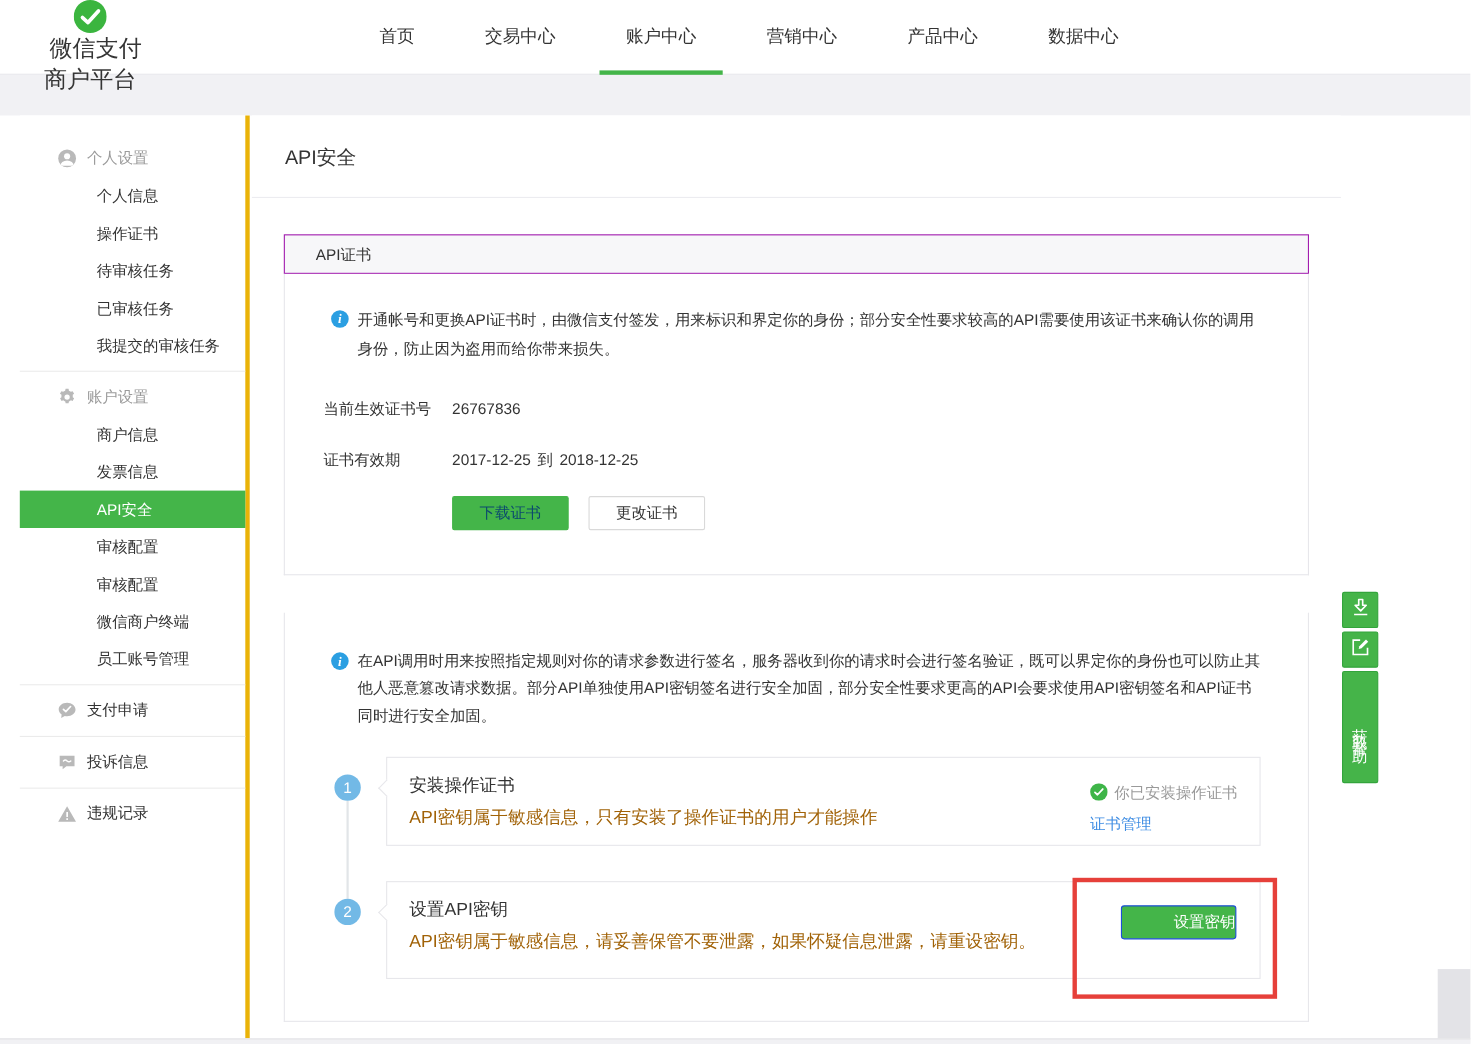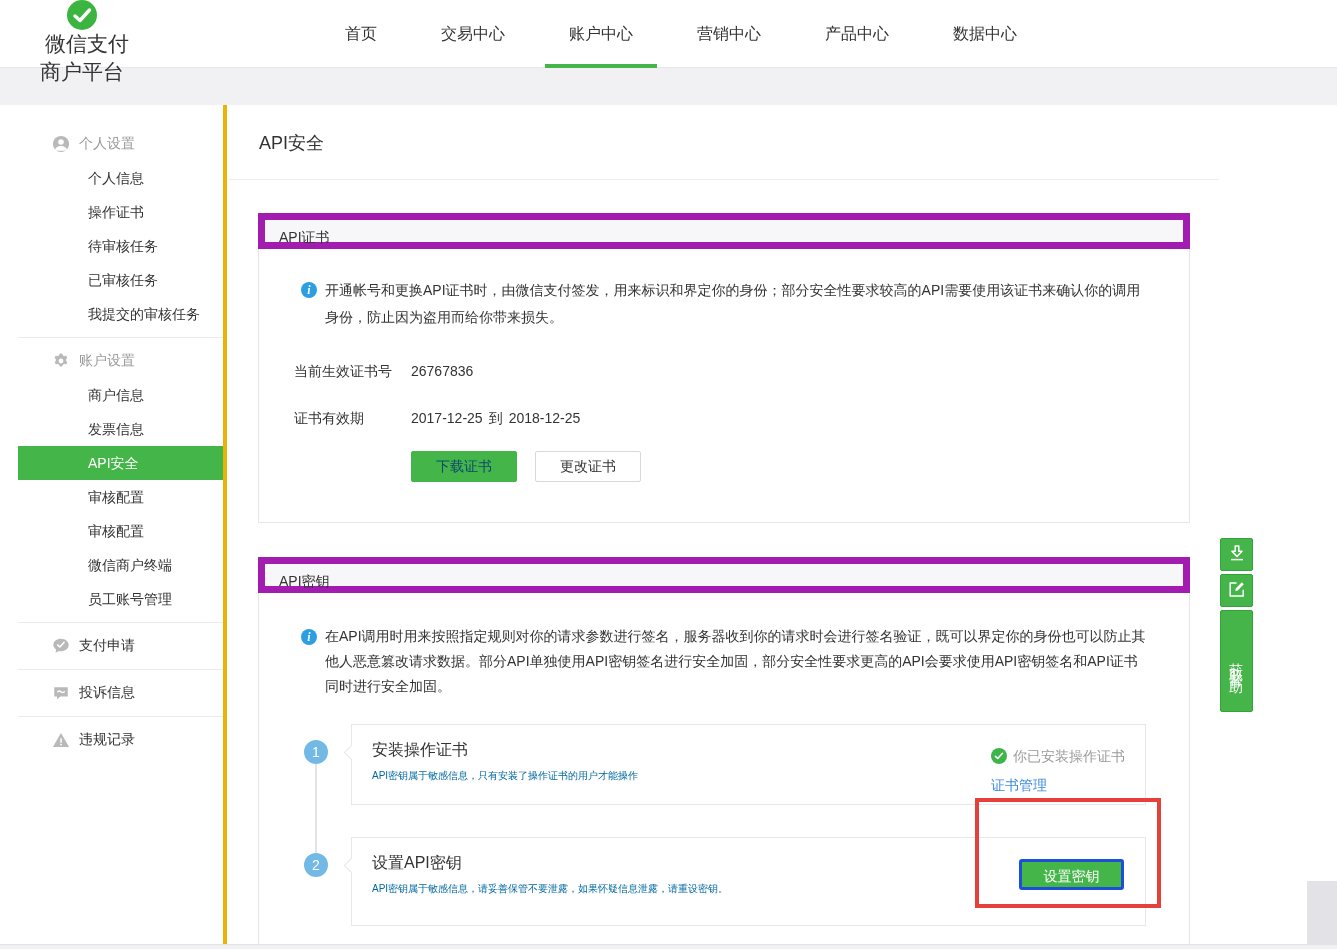--- a/index.html
+++ b/index.html
@@ -30,21 +30,21 @@
   .side-item { height:34px; line-height:34px; padding-left:70px; color:#333; cursor:pointer; }
   .side-item.active { background:#44b549; color:#fff; }
   .side-sep { border-top:1px solid #ebebeb; margin:6px 0; }
 
   
   .content { position:absolute; left:229px; top:105px; width:990px; height:839px; background:#fff; }
   .content-header { height:75px; border-bottom:1px solid #ececf0; }
   .page-title { font-size:18px; color:#333; padding:26px 0 0 30px; }
   .card { margin:33px 29px 0 29px; }
   .card + .card { margin-top:34px; }
-  .card-header { height:36px; line-height:35px; background:#f7f7f9; border:7px solid #a21caf; padding-left:14px; font-size:14px; color:#333; }
+  .card-header { height:36px; line-height:35px; background:#f7f7f9; border:1px solid #a21caf; padding-left:28px; font-size:14px; color:#333; }
   .card-body { border:1px solid #e7e7eb; border-top:none; background:#fff; position:relative; }
   .card-body.cert { padding:28px 0 40px 0; }
   .card-body.key { padding:31px 0 38px 0; }
 
   .info-row { display:flex; margin:0 40px 0 42px; }
   .info-icon { flex:0 0 16px; width:16px; height:16px; border-radius:50%; background:#2b9fe2; color:#fff; font-size:12px; font-style:italic; font-weight:bold; text-align:center; line-height:16px; margin-top:5px; font-family:"Liberation Serif","DejaVu Serif",serif; }
   .info-text { margin-left:8px; font-size:14px; color:#333; line-height:27px; max-width:860px; }
   .card-body.key .info-text { line-height:25px; max-width:880px; }
 
   .field-row { margin-left:35px; font-size:14px; color:#333; height:21px; line-height:21px; }
@@ -60,26 +60,26 @@
   
   .steps { position:relative; margin-top:25px; }
   .step { position:relative; }
   .step1 { height:81px; margin-bottom:32px; }
   .step2 { height:89px; }
   .step-num { position:absolute; left:45px; top:16px; width:24px; height:24px; border-radius:50%; background:#72b9e6; color:#fff; font-size:14px; text-align:center; line-height:24px; z-index:2; }
   .step-connector { position:absolute; left:56px; top:40px; width:2px; height:89px; background:#e2e5e8; z-index:1; }
   .step-box { position:absolute; left:92px; right:43px; top:0; bottom:0; border:1px solid #e7e7eb; background:#fff; }
   .step-box::before { content:""; position:absolute; left:-6px; top:22px; width:10px; height:10px; background:#fff; border-left:1px solid #e7e7eb; border-bottom:1px solid #e7e7eb; transform:rotate(45deg); }
   .step-title { font-size:16px; color:#333; margin:15px 0 0 20px; }
-  .step-desc { font-size:10px; color:#0369a1; margin:8px 0 0 20px; }
+  .step-desc { font-size:16px; color:#a16207; margin:8px 0 0 20px; }
   .step-right { position:absolute; right:20px; top:0; text-align:left; }
   .status-line { margin-top:22px; height:20px; display:flex; align-items:center; justify-content:flex-end; font-size:14px; color:#9a9a9a; }
   .status-line svg { margin-right:6px; }
   .link { display:inline-block; margin-top:10px; font-size:14px; color:#3d8ce3; cursor:pointer; }
-  .set-key-btn { position:absolute; right:21px; top:21px; width:105px; height:31px; line-height:29px; text-align:center; background:#44b549; border:3px solid #1d4ed8; color:#fff; font-size:14px; border-radius:3px; cursor:pointer; }
+  .set-key-btn { position:absolute; right:21px; top:21px; width:105px; height:31px; line-height:29px; text-align:right; background:#44b549; border:1px solid #1d4ed8; color:#fff; font-size:14px; border-radius:3px; cursor:pointer; }
 
   
   .annotation-rect { position:absolute; left:746px; top:693px; width:186px; height:110px; border:4px solid #e6403a; z-index:9; pointer-events:none; }
 
   
   .float-toolbar { position:absolute; left:1220px; top:538px; width:33px; display:flex; flex-direction:column; gap:3px; z-index:6; }
   .float-btn { width:33px; background:#45b449; border:1px solid #33a43c; border-radius:2px; display:flex; align-items:center; justify-content:center; cursor:pointer; }
   .float-btn.sq { height:33px; }
   .float-btn.tall { height:102px; color:#fff; font-size:14px; writing-mode:vertical-rl; text-orientation:upright; letter-spacing:6px; padding-top:4px; }
 </style>
@@ -210,23 +210,20 @@
           <span class="field-label">证书有效期</span><span>2017-12-25</span><span class="field-sep">到</span><span>2018-12-25</span>
         </div>
         <div class="btn-row">
           <span class="btn green">下载证书</span>
           <span class="btn plain">更改证书</span>
         </div>
       </div>
     </div>
 
     <div class="card">
-      <div class="card-header">
-        <span>API密钥</span>
-      </div>
       <div class="card-body key">
         <div class="info-row">
           <span class="info-icon">i</span>
           <p class="info-text">在API调用时用来按照指定规则对你的请求参数进行签名，服务器收到你的请求时会进行签名验证，既可以界定你的身份也可以防止其他人恶意篡改请求数据。部分API单独使用API密钥签名进行安全加固，部分安全性要求更高的API会要求使用API密钥签名和API证书同时进行安全加固。</p>
         </div>
 
         <div class="steps">
           <div class="step-connector"></div>
 
           <div class="step step1">

